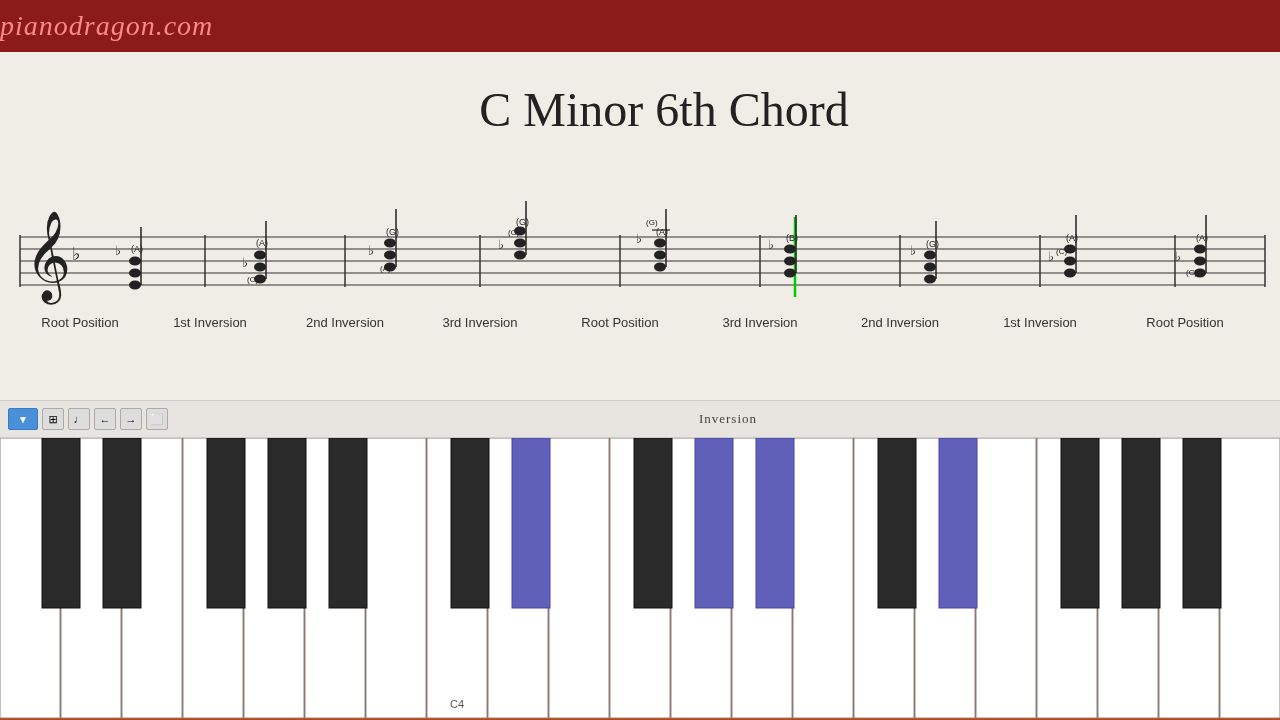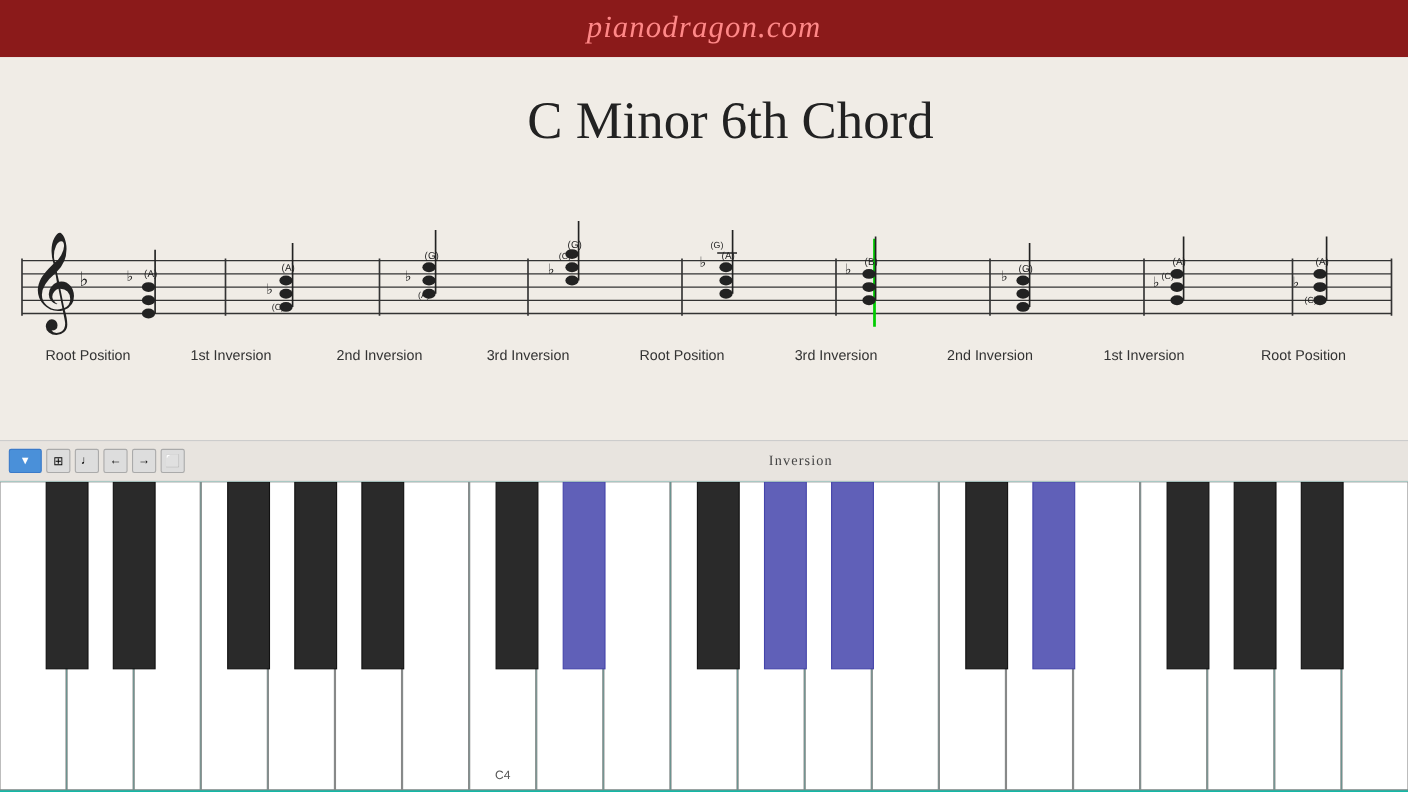--- a/index.html
+++ b/index.html
@@ -5,21 +5,20 @@
     * { margin: 0; padding: 0; box-sizing: border-box; }
     body { width: 1280px; height: 720px; overflow: hidden; background: #f0ece6; font-family: 'Georgia', serif; }
 
     
     #header {
       width: 100%;
       height: 52px;
       background: #8b1a1a;
       display: flex;
       align-items: center;
-      justify-content: center;
     }
     #header span {
       color: #ff8888;
       font-size: 28px;
       font-style: italic;
       letter-spacing: 1px;
     }
 
     
     #main {
@@ -70,21 +69,21 @@
       display: flex;
       align-items: center;
       padding: 0 8px;
       gap: 4px;
     }
 
     
     #piano-container {
       width: 100%;
       height: 282px;
-      background: #14b8a6;
+      background: #c2410c;
       position: relative;
       overflow: hidden;
     }
     #piano {
       display: flex;
       height: 100%;
       position: relative;
       width: 100%;
     }
 

